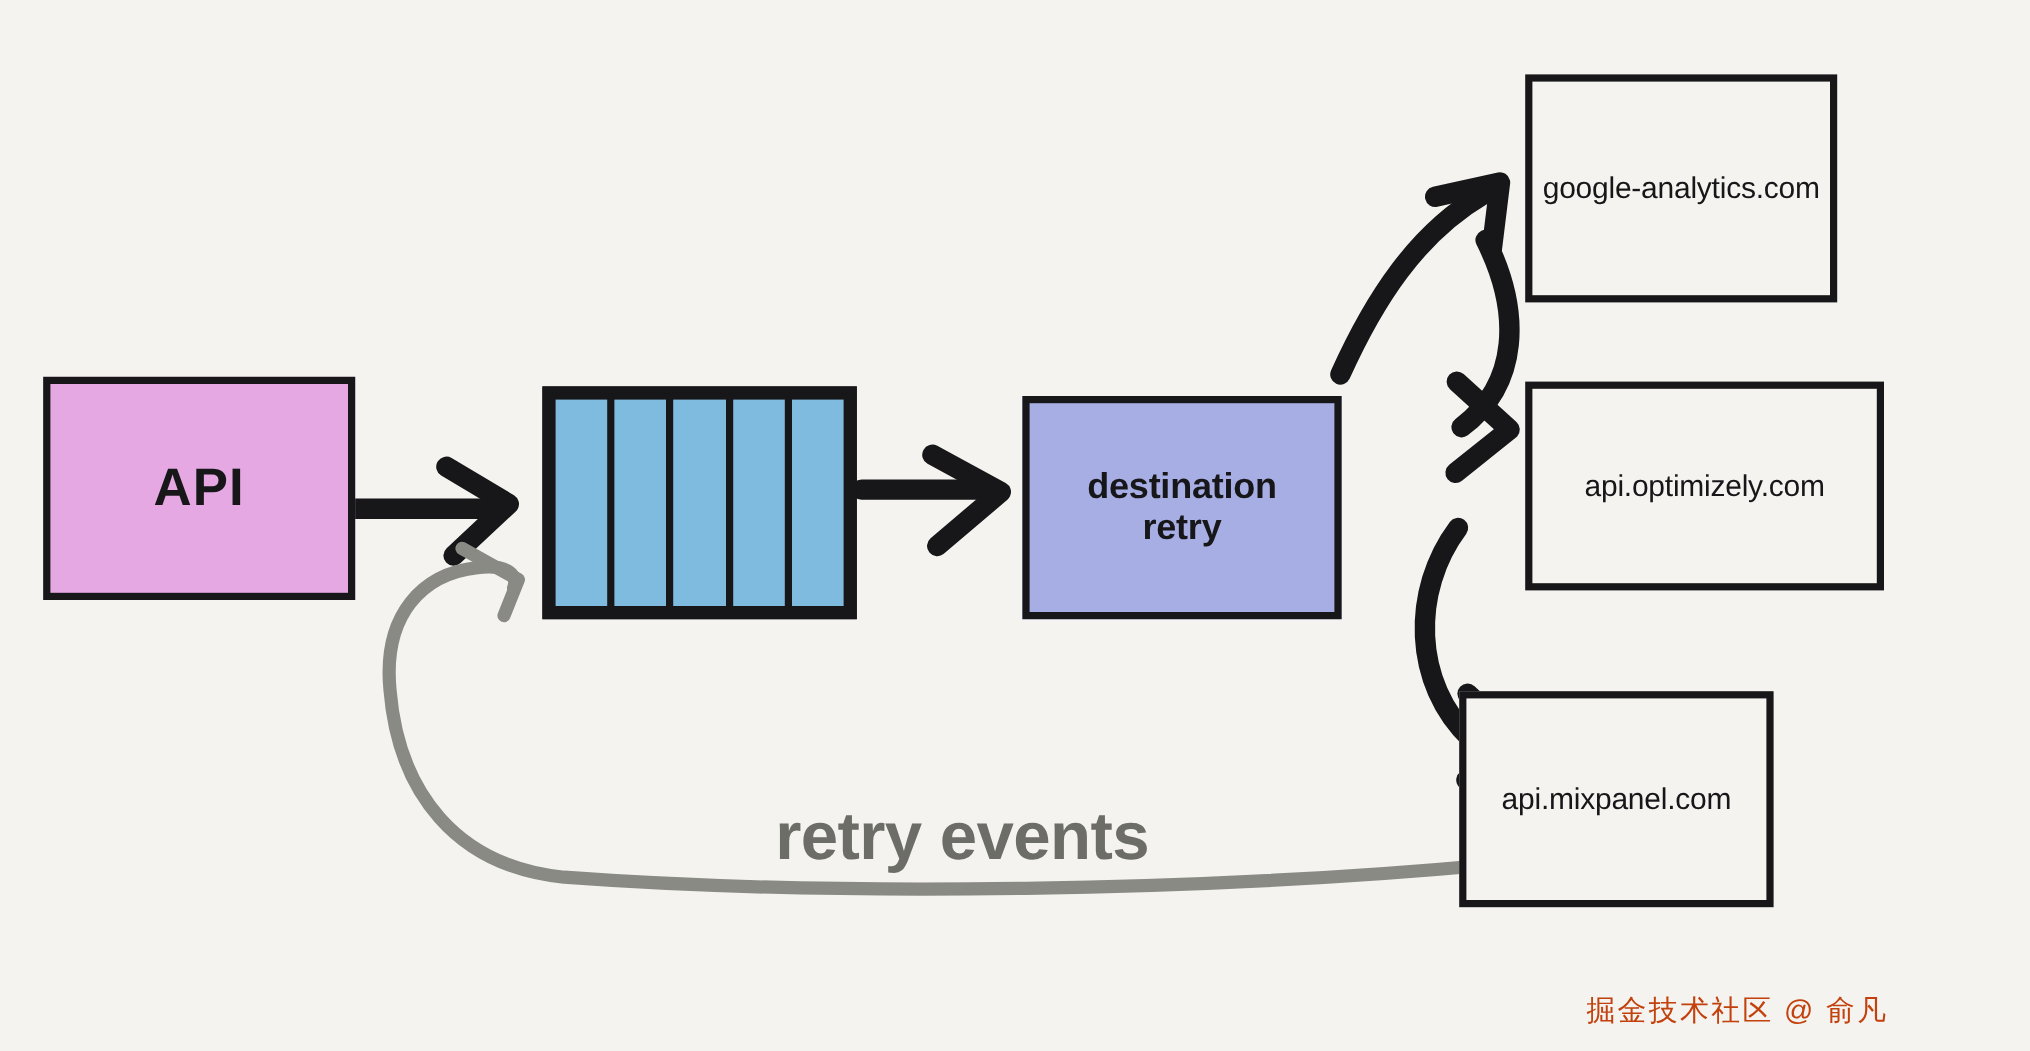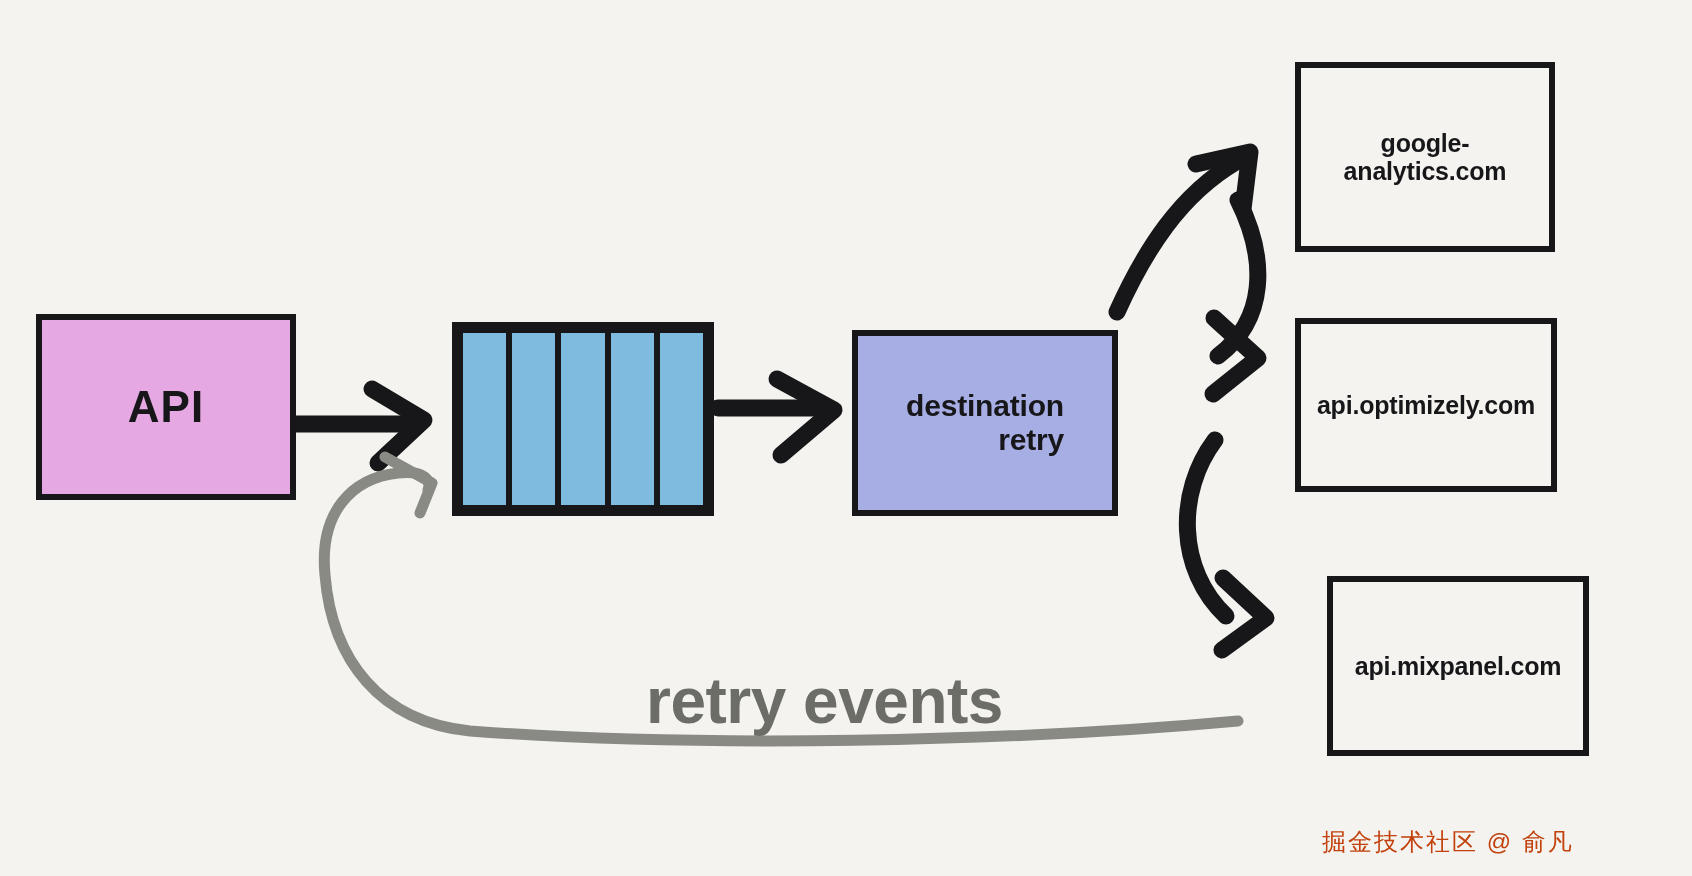--- a/index.html
+++ b/index.html
@@ -76,39 +76,37 @@
   }
 
   
   #worker-node {
     left: 852px;
     top: 330px;
     width: 266px;
     height: 186px;
     background: #a7aee4;
     font-size: 30px;
-    text-align: right;
   }
 
   
   .dest {
     background: #f4f3ef;
     font-size: 25px;
-    font-weight: 700;
-    margin-left: 24px;
+    font-weight: 400;
   }
   #dest-ga   { left: 1271px; top: 62px;  width: 260px; height: 190px; }
-  #dest-opt  { left: 1271px; top: 318px; width: 262px; height: 174px; }
-  #dest-mix  { left: 1303px; top: 576px; width: 262px; height: 180px; }
+  #dest-opt  { left: 1271px; top: 318px; width: 299px; height: 174px; }
+  #dest-mix  { left: 1216px; top: 576px; width: 262px; height: 180px; }
 
   #retry-label {
     position: absolute;
     left: 646px;
     top: 664px;
-    font-size: 64px;
+    font-size: 56px;
     font-weight: 700;
     color: #6d6d68;
     letter-spacing: -0.5px;
     white-space: nowrap;
   }
 
   #watermark {
     position: absolute;
     left: 1322px;
     top: 826px;

